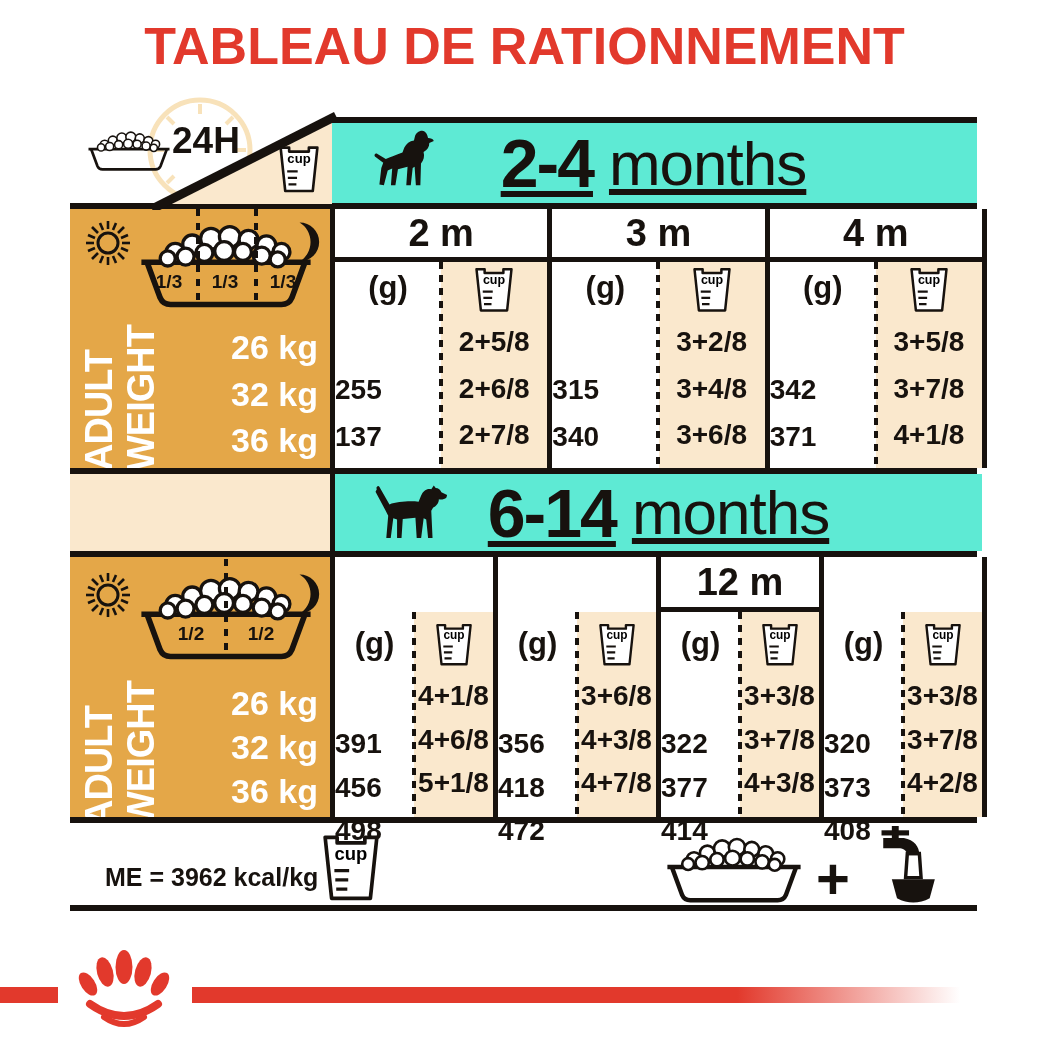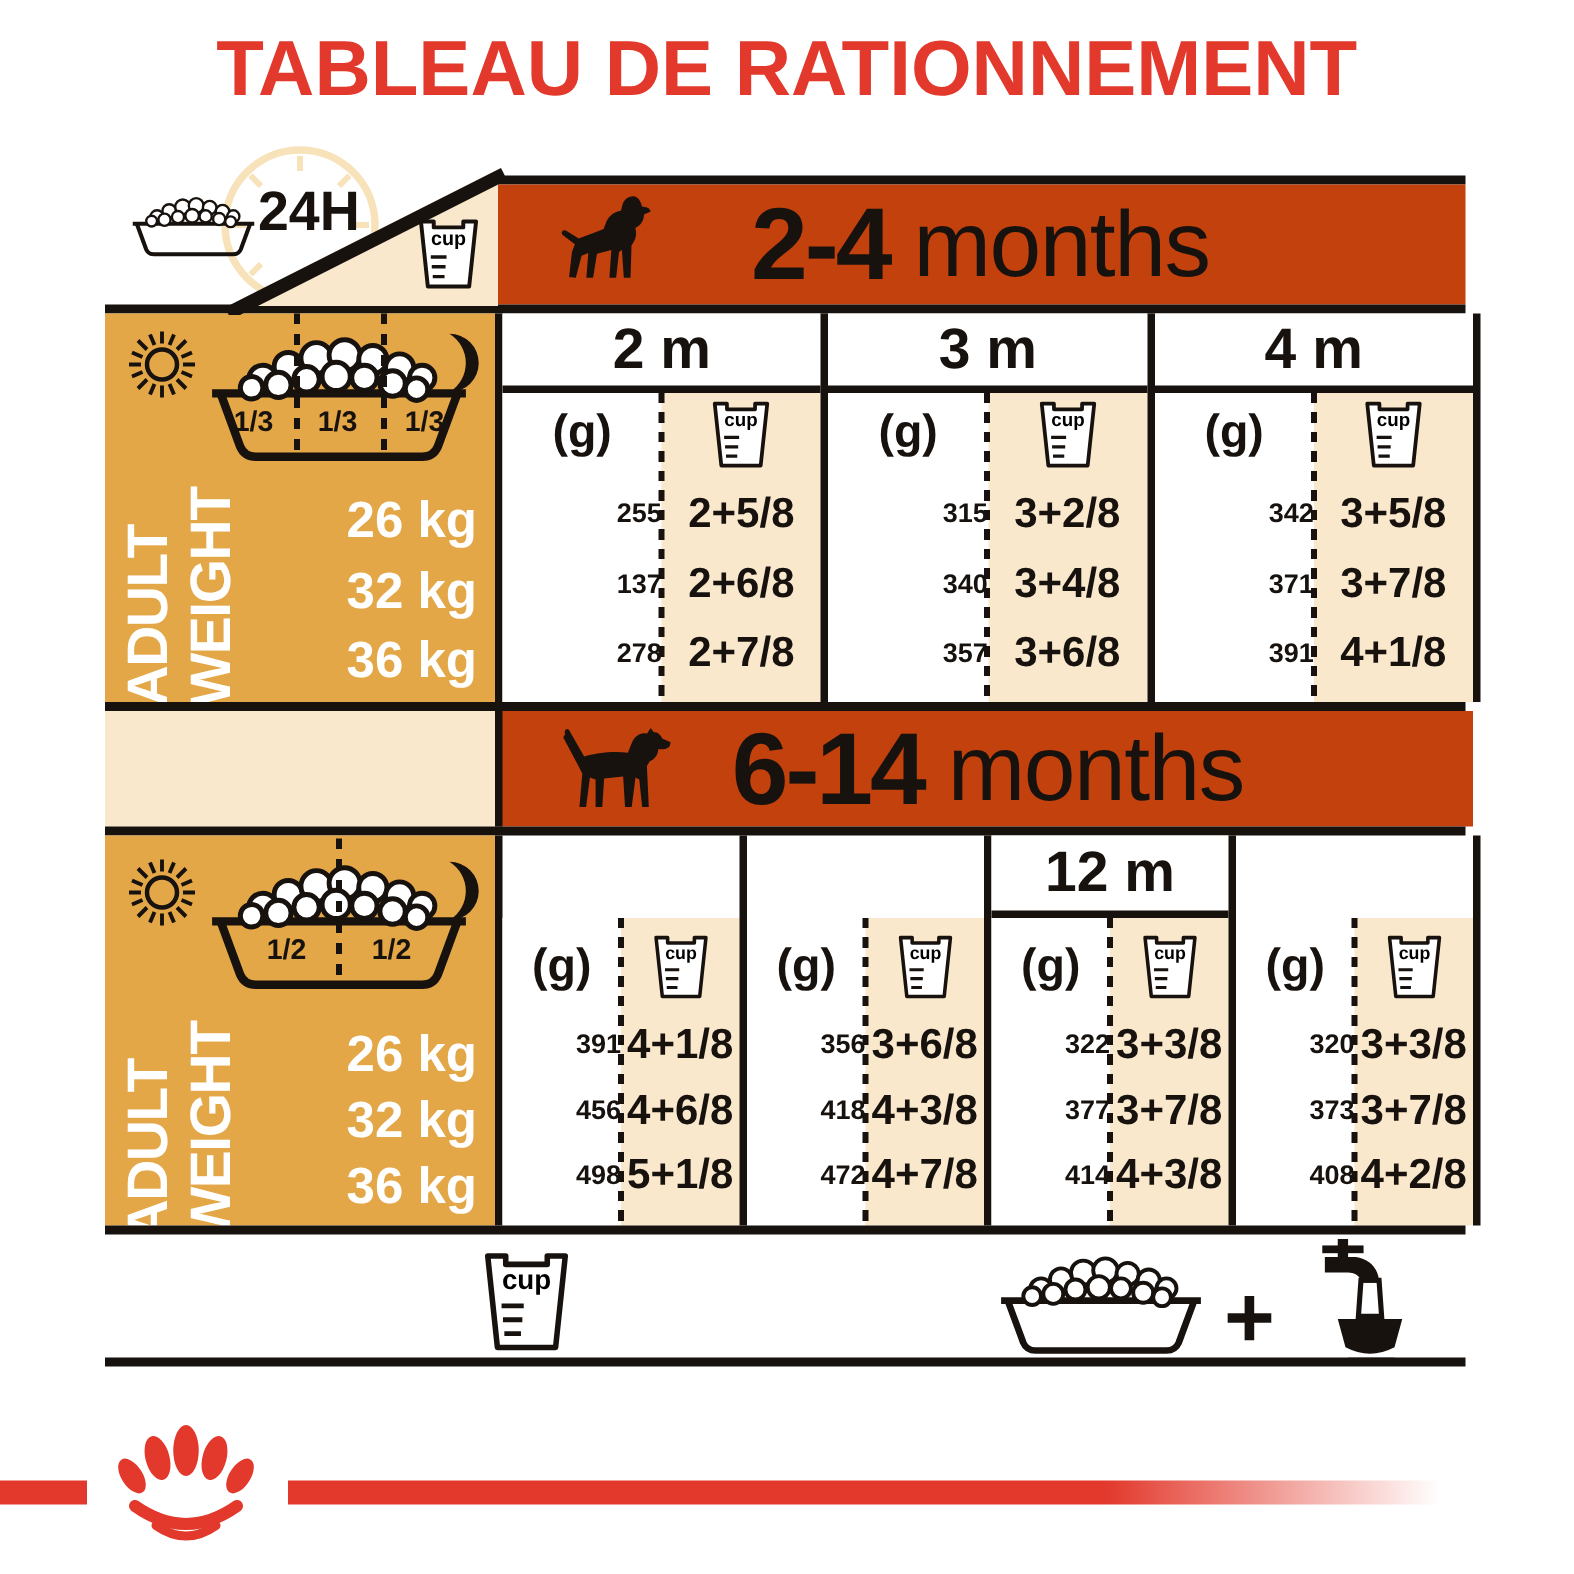--- a/index.html
+++ b/index.html
@@ -4,21 +4,21 @@
 <style>
   html,body{margin:0;padding:0;background:#ffffff;}
   #page{position:relative;width:1049px;height:1049px;background:#ffffff;overflow:hidden;
         font-family:"Liberation Sans",sans-serif;color:#17120E;}
   .abs{position:absolute;}
   .ink{background:#17120E;}
   
   #title{left:0;top:16px;width:1049px;text-align:center;font-size:52px;font-weight:bold;
          letter-spacing:0px;color:#E2392C;white-space:nowrap;}
   
-  .band-orange{background:#c2410c;}
+  .band-orange{background:#5eead4;text-decoration:underline;}
   .hline{height:6px;background:#17120E;}
   .age-band{display:flex;align-items:center;justify-content:center;}
   .age-bold{font-size:68px;font-weight:bold;letter-spacing:-2px;}
   .age-rest{font-size:62px;font-weight:normal;margin-left:16px;letter-spacing:-1px;}
   
   .panel{background:#E4A748;text-decoration:underline;}
   .beige{background:#FAE8CD;}
   .vlabel{transform:rotate(-90deg);transform-origin:center;color:#fff;font-weight:bold;
           font-size:38px;line-height:42px;letter-spacing:-1px;text-align:left;white-space:nowrap;}
   .wrow{width:130px;height:36px;line-height:36px;text-align:right;color:#fff;
@@ -28,22 +28,22 @@
   
   .cols{display:flex;border-left:5px solid #17120E;border-right:5px solid #17120E;}
   .col{flex:1;position:relative;}
   .col + .col{border-left:5px solid #17120E;}
   .col-head{border-bottom:5px solid #17120E;background:#fff;display:flex;align-items:center;
             justify-content:center;font-size:38px;font-weight:bold;}
   .col-body{position:absolute;left:0;right:0;bottom:0;background:#fff;}
   .half-r{position:absolute;right:0;top:0;bottom:0;width:50%;background:#FAE8CD;}
   .dotted-v{position:absolute;left:50%;top:0;bottom:0;width:4px;margin-left:-2px;
             background:repeating-linear-gradient(to bottom,#17120E 0 7px,transparent 7px 13px);}
-  .cellL{position:absolute;left:0;width:50%;height:36px;line-height:36px;text-align:right;
-         font-weight:bold;font-size:18px;}
+  .cellL{position:absolute;left:0;width:50%;height:36px;line-height:36px;text-align:left;
+         font-weight:bold;font-size:28px;margin-top:48px;}
   .cellR{position:absolute;right:0;width:50%;height:36px;line-height:36px;text-align:center;
          font-weight:bold;font-size:28px;}
   .glabel{position:absolute;left:0;width:50%;text-align:center;font-weight:bold;font-size:31px;}
   .cup-sub{position:absolute;right:0;width:50%;display:flex;justify-content:center;}
   
   .ftext{font-size:25px;font-weight:bold;white-space:nowrap;}
   #plus-sign{font-size:58px;font-weight:bold;line-height:58px;}
   #stripe{left:0;top:987px;width:970px;height:16px;
           background:linear-gradient(90deg,#E2392C 0%,#E2392C 76%,rgba(226,57,44,0) 99%);}
   svg text{font-family:"Liberation Sans",sans-serif;font-weight:bold;}
@@ -368,20 +368,21 @@
         <div class="cellR" style="top:66px">3+3/8</div>
         <div class="cellL" style="top:110px">373</div>
         <div class="cellR" style="top:110px">3+7/8</div>
         <div class="cellL" style="top:153px">408</div>
         <div class="cellR" style="top:153px">4+2/8</div>
       </div>
     </div>
   </div>
   <div class="abs hline" style="left:70px;top:817px;width:907px"></div>
 
+  <div class="abs ftext" style="left:105px;top:863px">ME = 3962 kcal/kg</div>
   <svg class="abs" style="left:318px;top:830px;width:66px;height:72px" viewBox="0 0 64 78">
     <use href="#cupSym"></use>
       <text x="32" y="32" text-anchor="middle" font-size="20">cup</text>
   </svg>
   <svg class="abs" style="left:655px;top:833px;width:158px;height:74px">
       <use href="#bowlSym"></use>
     </svg>
   <div class="abs" id="plus-sign" style="left:816px;top:850px">+</div>
   <svg class="abs" style="left:854px;top:826px;width:86px;height:86px">
       <use href="#tapSym"></use>

